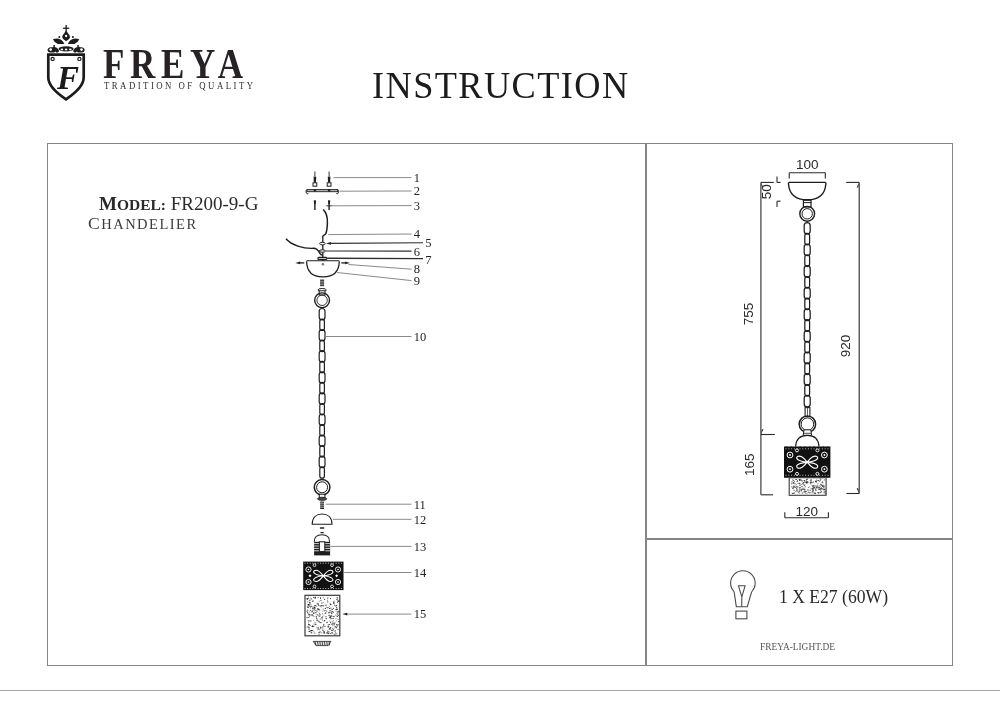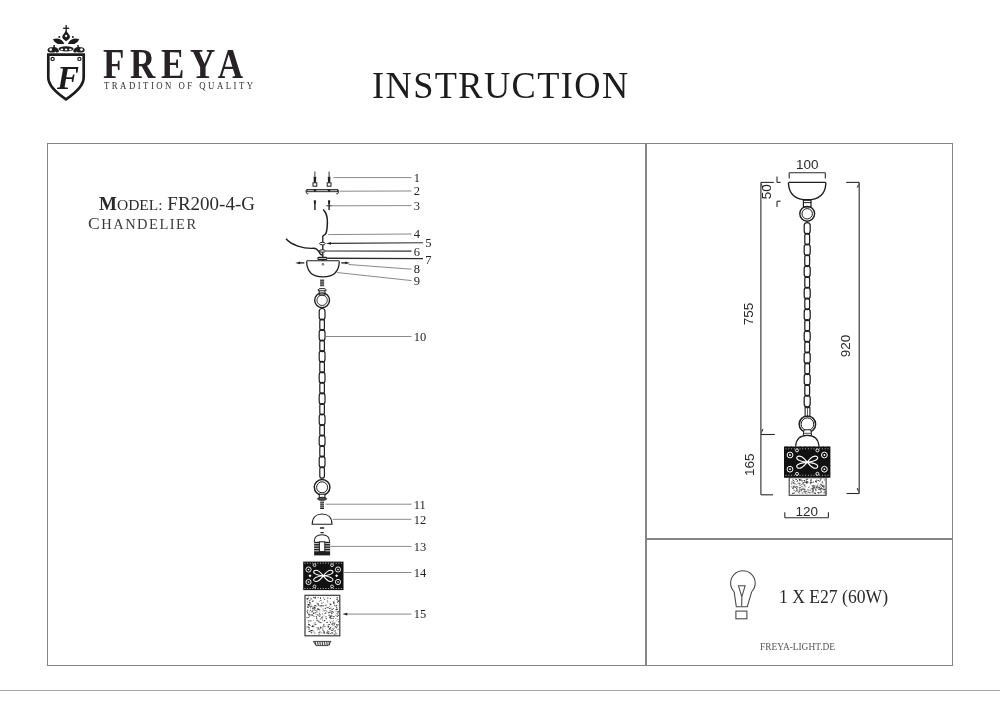--- a/index.html
+++ b/index.html
@@ -48,21 +48,21 @@
 
 <div class="abs" style="left:47px;top:143px;width:599px;height:523px;border:1px solid #858585;box-sizing:border-box;"></div>
 
 <div class="abs" style="left:646px;top:143px;width:307px;height:396px;border:1px solid #858585;box-sizing:border-box;"></div>
 
 <div class="abs" style="left:646px;top:539px;width:307px;height:127px;border:1px solid #858585;box-sizing:border-box;"></div>
 
 <div class="abs" style="left:0px;top:690px;width:1000px;height:1px;background:#a8a8a8;"></div>
 
 <div class="abs" style="left:99px;top:194px;color:#2b2b2b;line-height:1;white-space:nowrap;">
-  <span style="font-weight:bold;font-size:19px;">M</span><span style="font-weight:normal;font-size:15.5px;">ODEL:</span><span style="font-size:19px;"> FR200-4-G</span>
+  <span style="font-weight:bold;font-size:19px;">M</span><span style="font-weight:bold;font-size:15.5px;">ODEL:</span><span style="font-size:19px;"> FR200-9-G</span>
 </div>
 
 <div class="abs" style="left:88px;top:215px;color:#3a3a3a;line-height:1;white-space:nowrap;">
   <span style="font-size:17.5px;letter-spacing:1.5px;">C</span><span style="font-size:14.5px;letter-spacing:1.5px;">HANDELIER</span>
 </div>
 
 <svg id="leftsvg" class="abs" style="left:47px;top:143px;" width="599" height="523" viewBox="0 0 599 523">
 
 <g>
 <line x1="267.9" y1="28.5" x2="267.9" y2="33" stroke="#1e1e1e" stroke-width="0.9"></line>

